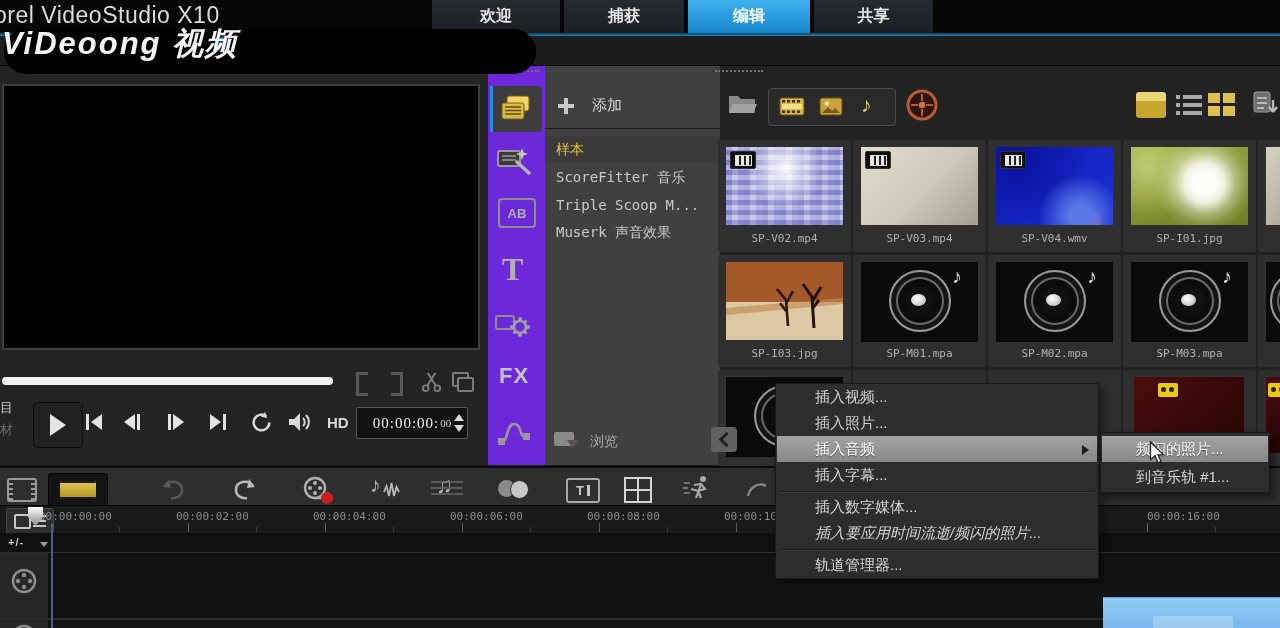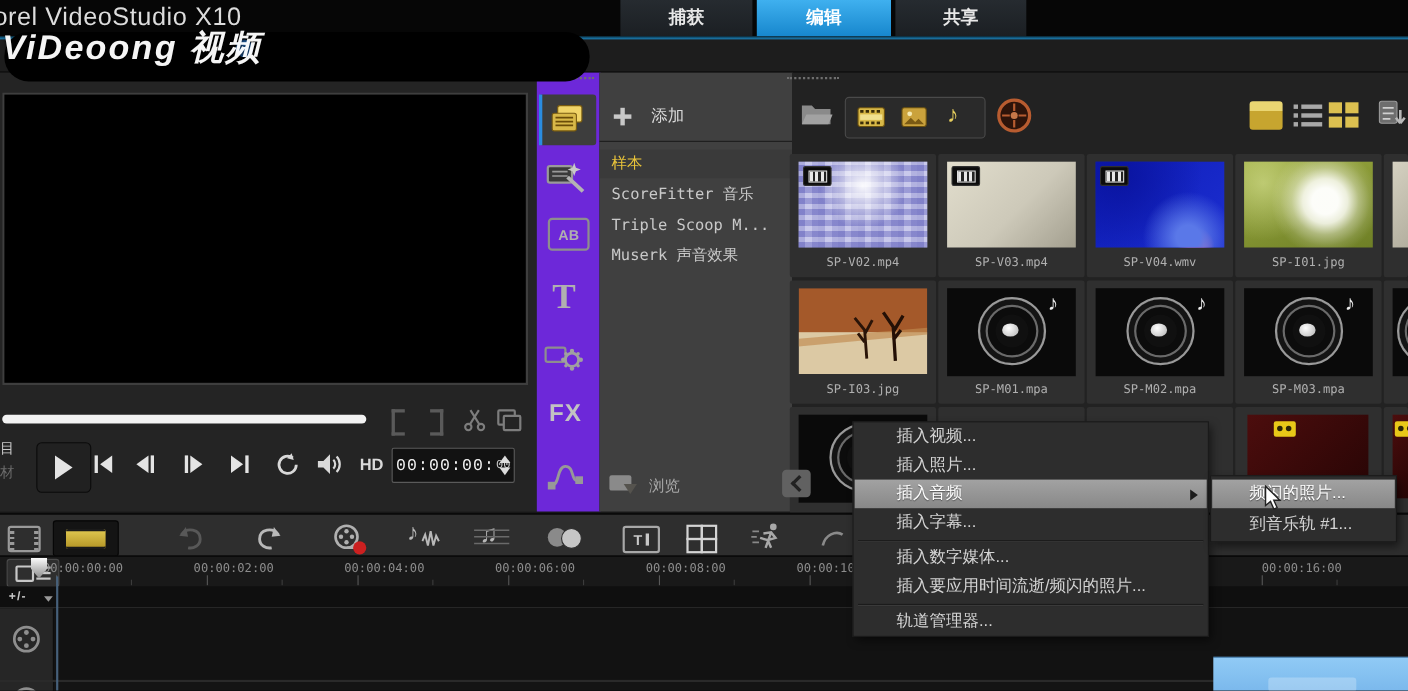--- a/index.html
+++ b/index.html
@@ -35,21 +35,21 @@
   #play-btn{left:33px;top:336px;width:48px;height:44px;background:#212121;border:1px solid #0b0b0b;
             border-radius:5px;display:flex;align-items:center;justify-content:center;}
   .tri-r{width:0;height:0;border-left:16px solid #e4e4e4;border-top:11px solid transparent;border-bottom:11px solid transparent;}
   .tri-r.sm{border-left-width:11px;border-top-width:8px;border-bottom-width:8px;}
   .tri-l.sm{width:0;height:0;border-right:11px solid #e4e4e4;border-top:8px solid transparent;border-bottom:8px solid transparent;}
   .vbar{width:3px;height:16px;background:#e4e4e4;}
   .transport{display:flex;align-items:center;gap:2px;top:348px;}
   #hd-label{left:327px;top:348px;font-size:15px;font-weight:700;color:#dadada;}
   #timecode-box{left:356px;top:341px;width:110px;height:30px;background:#121212;border:1px solid #5a5a5a;
                 border-radius:2px;display:flex;align-items:center;justify-content:center;
-                font-family:Liberation Mono, monospace;color:#f2f2f2;}
+                font-family:Liberation Serif, serif;color:#f2f2f2;}
   #tc-main{font-size:15px;letter-spacing:1px;}
   #tc-frames{font-size:11px;color:#cfcfcf;margin-left:1px;}
   .spin{position:absolute;right:3px;width:0;height:0;border-left:5px solid transparent;border-right:5px solid transparent;}
   .spin.up{top:6px;border-bottom:7px solid #dcdcdc;}
   .spin.dn{bottom:6px;border-top:7px solid #dcdcdc;}
 
   
   #navstrip{left:488px;top:66px;width:57px;height:399px;background:#6d28d9;border-right:1px solid #121212;}
   .dots{border-top:2px dotted #6f6f6f;height:0;}
   #nav-media-cell{left:2px;top:20px;width:52px;height:46px;background:#3d3d3d;border-radius:3px;}
@@ -151,20 +151,21 @@
   .sub-item.hl{background:linear-gradient(#a2a2a2,#888);color:#fff;text-shadow:0 1px 1px rgba(0,0,0,.45);}
   #cursor{left:1149px;top:441px;z-index:100;}
 </style>
 </head>
 <body>
 
 <div id="stage">
 
   <div class="abs" id="titlebar">
     <div class="abs" id="app-title">orel VideoStudio X10</div>
+    <div class="abs tab" style="left:432px;width:128px;">欢迎</div>
     <div class="abs tab" style="left:564px;width:120px;">捕获</div>
     <div class="abs tab active" style="left:688px;width:122px;">编辑</div>
     <div class="abs tab" style="left:814px;width:119px;">共享</div>
   </div>
   <div class="abs" id="accent-line"></div>
 
   <div class="abs" id="menubar">
     <div class="abs menu-item" style="left:6px;">文件(F)</div>
     <div class="abs menu-item" style="left:48px;">编辑(E)</div>
     <div class="abs menu-item" style="left:132px;">工具(T)</div>
@@ -565,21 +566,21 @@
   </div>
 
   <div class="abs" id="ctx-menu">
     <div class="abs ctx-item" style="top:0;">插入视频...</div>
     <div class="abs ctx-item" style="top:26px;">插入照片...</div>
     <div class="abs ctx-item hl" style="top:52px;">插入音频</div>
     <div class="abs" id="ctx-arrow"></div>
     <div class="abs ctx-item" style="top:78px;">插入字幕...</div>
     <div class="abs ctx-sep" style="top:107px;"></div>
     <div class="abs ctx-item" style="top:110px;">插入数字媒体...</div>
-    <div class="abs ctx-item" style="top:136px;">插入要应用时间流逝/频闪的照片...</div>
+    <div class="abs ctx-item" style="top:136px;font-style:italic;">插入要应用时间流逝/频闪的照片...</div>
     <div class="abs ctx-sep" style="top:165px;"></div>
     <div class="abs ctx-item" style="top:168px;">轨道管理器...</div>
   </div>
 
   <div class="abs" id="submenu">
     <div class="abs sub-item hl" style="top:3px;">频闪的照片...</div>
     <div class="abs sub-item" style="top:31px;">到音乐轨 #1...</div>
   </div>
 
   <svg class="abs" id="cursor" width="17" height="24" viewBox="0 0 17 24">

